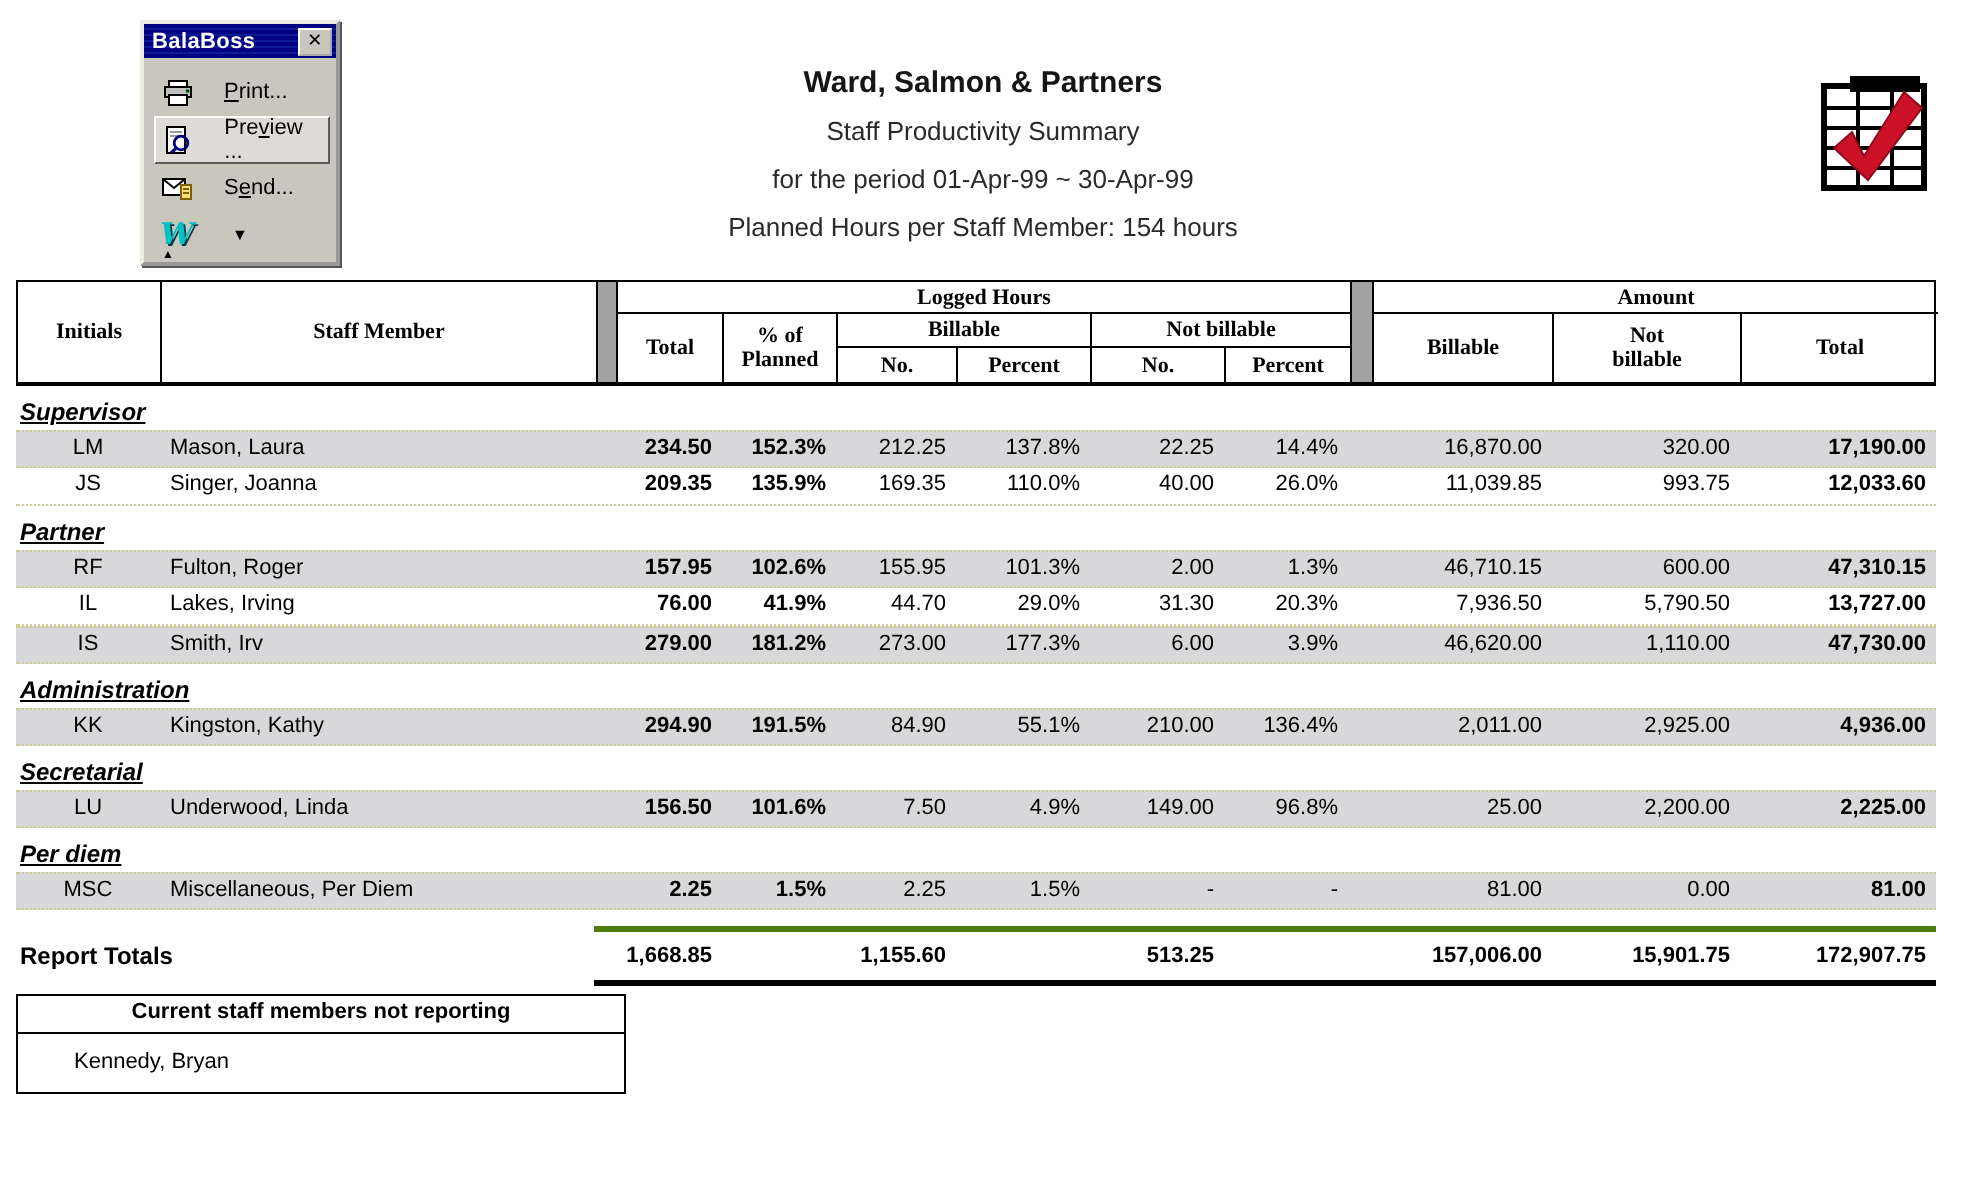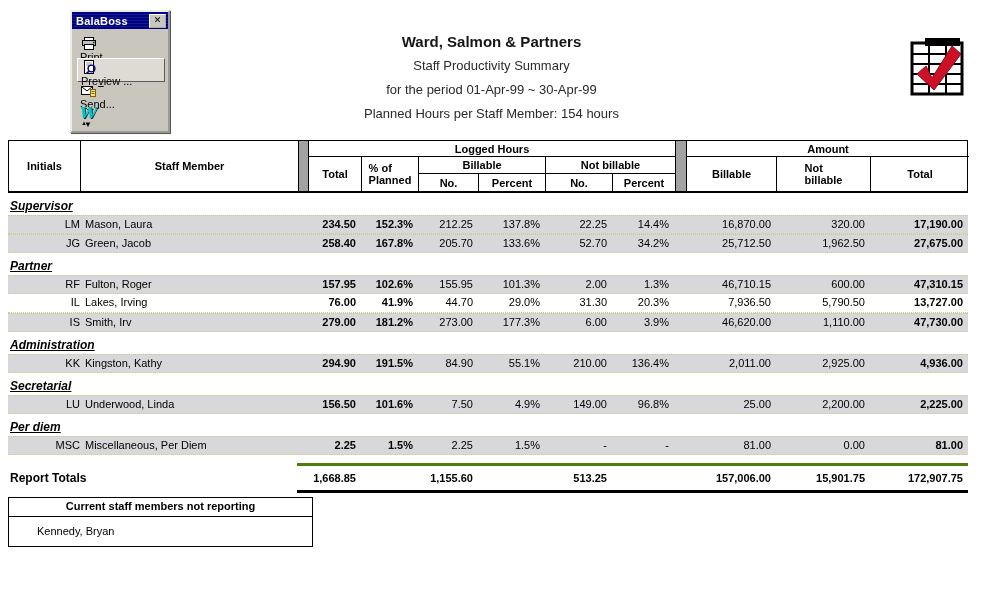--- a/index.html
+++ b/index.html
@@ -8,21 +8,21 @@
 
   
   .bb-win{position:absolute;left:70px;top:10px;width:96px;background:#c9c6be;
           border:2px outset #efece6;box-shadow:1px 1px 0 #555;}
   .bb-title{height:17px;background:repeating-linear-gradient(0deg,#000080 0 2px,#0d1c96 2px 3px);
             color:#fff;font-weight:bold;font-size:11px;display:flex;align-items:center;
             padding:0 2px 0 4px;letter-spacing:0.2px;}
   .bb-close{margin-left:auto;width:15px;height:12px;background:#c9c6be;border:1px outset #fff;
             font-size:9px;line-height:10px;text-align:center;color:#000;cursor:default;}
   .bb-items{padding:6px 3px 3px 5px;display:flex;flex-direction:column;gap:1px;}
-  .bb-item{height:20px;display:flex;gap:0;font-size:11px;padding:1px 3px;flex-direction:column;}
+  .bb-item{height:20px;display:flex;align-items:center;gap:15px;font-size:11px;padding:1px 3px;}
   .bb-item.pressed{border:1px solid;border-color:#fff #5a5a5a #5a5a5a #fff;background:#dedbd4;}
   .bb-ic{width:17px;height:15px;display:inline-flex;align-items:center;justify-content:center;position:relative;}
   .w-glyph{font-family:"DejaVu Serif","Liberation Serif",serif;font-style:italic;font-weight:bold;
            font-size:15px;color:#00c2c2;text-shadow:1px 1px 0 #003a4a;line-height:13px;}
   .w-tick{position:absolute;left:1px;bottom:-6px;font-size:6px;color:#000;}
   .dd{font-size:8px;margin-left:4px;color:#000;}
 
   
   .rpt-head{position:absolute;left:0;right:0;top:33px;text-align:center;color:#151515;}
   .rh-company{font-size:15px;font-weight:bold;margin-bottom:8px;}
@@ -30,21 +30,21 @@
 
   
   .logo{position:absolute;left:905px;top:34px;}
 
   
   .rpt{position:absolute;left:8px;top:140px;width:960px;}
   .grid13{display:grid;grid-template-columns:72px 217px 11px 53px 57px 60px 67px 67px 62px 12px 90px 94px 98px;}
   .thead{border:1px solid #000;border-bottom:2px solid #000;grid-template-rows:16px 17px 17px;
          height:53px;box-sizing:border-box;}
   .hc{display:flex;align-items:center;justify-content:center;font-weight:bold;font-size:11px;
-      line-height:12px;}
+      text-align:center;line-height:12px;font-family:Liberation Serif, serif;}
   .pre{white-space:pre-line;}
   .c-init{grid-column:1;grid-row:1/4;border-right:1px solid #000;}
   .c-staff{grid-column:2;grid-row:1/4;}
   .sep{background:#a2a2a2;border-left:1px solid #000;border-right:1px solid #000;}
   .s1{grid-column:3;grid-row:1/4;}
   .c-lh{grid-column:4/10;grid-row:1;border-bottom:1px solid #000;}
   .c-tot{grid-column:4;grid-row:2/4;border-right:1px solid #000;}
   .c-pct{grid-column:5;grid-row:2/4;border-right:1px solid #000;}
   .c-bill{grid-column:6/8;grid-row:2;border-right:1px solid #000;border-bottom:1px solid #000;}
   .c-nb{grid-column:8/10;grid-row:2;border-bottom:1px solid #000;}
@@ -56,21 +56,21 @@
   .c-amt{grid-column:11/14;grid-row:1;border-bottom:1px solid #000;}
   .c-ab{grid-column:11;grid-row:2/4;border-right:1px solid #000;}
   .c-anb{grid-column:12;grid-row:2/4;border-right:1px solid #000;}
   .c-atot{grid-column:13;grid-row:2/4;}
 
   .sec-h{margin:6px 0 0 2px;height:16px;line-height:15px;font-size:12px;font-weight:bold;
          font-style:italic;text-decoration:underline;}
   .drow{height:19px;box-sizing:border-box;border-bottom:1px dotted #cfcf96;font-size:11px;}
   .drow>div{line-height:17px;height:18px;}
   .shade{background:#d8d8da;border-top:1px dotted #cbcb8e;}
-  .ci{text-align:right;}
+  .ci{text-align:center;}
   .cn{padding-left:5px;}
   .num{text-align:right;padding-right:5px;}
   .b{font-weight:bold;}
   .sp{}
 
   .totals{position:relative;height:30px;margin-top:8px;}
   .tot-label{position:absolute;left:2px;top:50%;transform:translateY(-50%);font-weight:bold;font-size:12px;}
   .tot-strip{position:absolute;left:289px;right:0;top:0;bottom:0;border-top:3px solid #4d7c0f;
              border-bottom:3px solid #000;box-sizing:border-box;display:grid;align-items:center;
              grid-template-columns:11px 53px 57px 60px 67px 67px 62px 12px 90px 94px 98px;}
@@ -194,34 +194,34 @@
           <div class="num b">152.3%</div>
           <div class="num">212.25</div>
           <div class="num">137.8%</div>
           <div class="num">22.25</div>
           <div class="num">14.4%</div>
           <div class="sp"></div>
           <div class="num">16,870.00</div>
           <div class="num">320.00</div>
           <div class="num b">17,190.00</div>
         </div>
-        <div class="grid13 drow shade">
-          <div class="ci">JG</div>
-          <div class="cn">Green, Jacob</div>
-          <div class="sp"></div>
-          <div class="num b">258.40</div>
-          <div class="num b">167.8%</div>
-          <div class="num">205.70</div>
-          <div class="num">133.6%</div>
-          <div class="num">52.70</div>
-          <div class="num">34.2%</div>
-          <div class="sp"></div>
-          <div class="num">25,712.50</div>
-          <div class="num">1,962.50</div>
-          <div class="num b">27,675.00</div>
+        <div class="grid13 drow">
+          <div class="ci">JS</div>
+          <div class="cn">Singer, Joanna</div>
+          <div class="sp"></div>
+          <div class="num b">209.35</div>
+          <div class="num b">135.9%</div>
+          <div class="num">169.35</div>
+          <div class="num">110.0%</div>
+          <div class="num">40.00</div>
+          <div class="num">26.0%</div>
+          <div class="sp"></div>
+          <div class="num">11,039.85</div>
+          <div class="num">993.75</div>
+          <div class="num b">12,033.60</div>
         </div>
         <div class="sec-h">Partner</div>
         <div class="grid13 drow shade">
           <div class="ci">RF</div>
           <div class="cn">Fulton, Roger</div>
           <div class="sp"></div>
           <div class="num b">157.95</div>
           <div class="num b">102.6%</div>
           <div class="num">155.95</div>
           <div class="num">101.3%</div>

